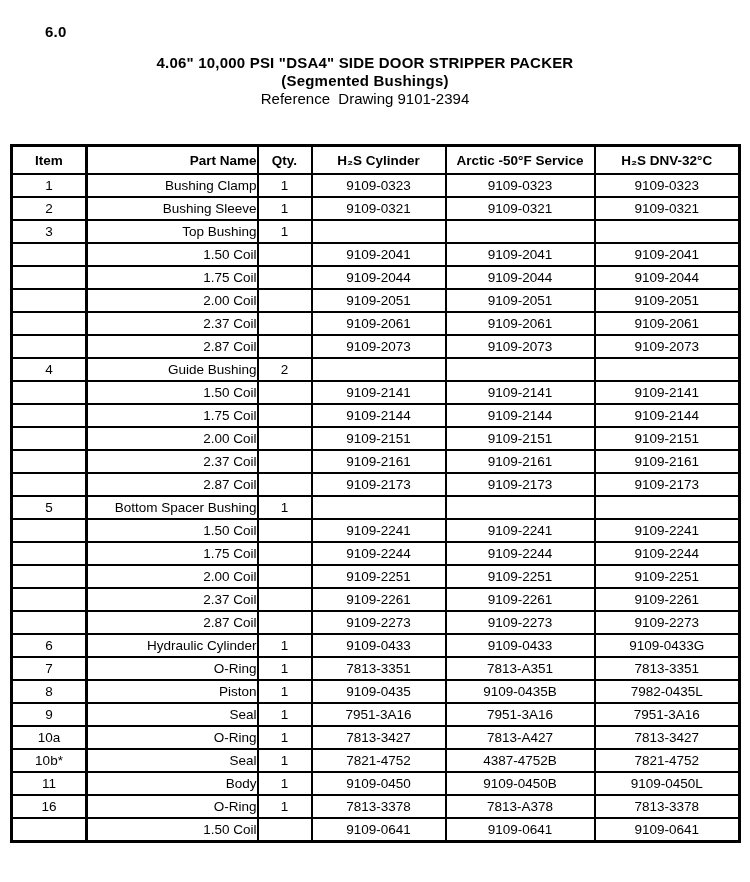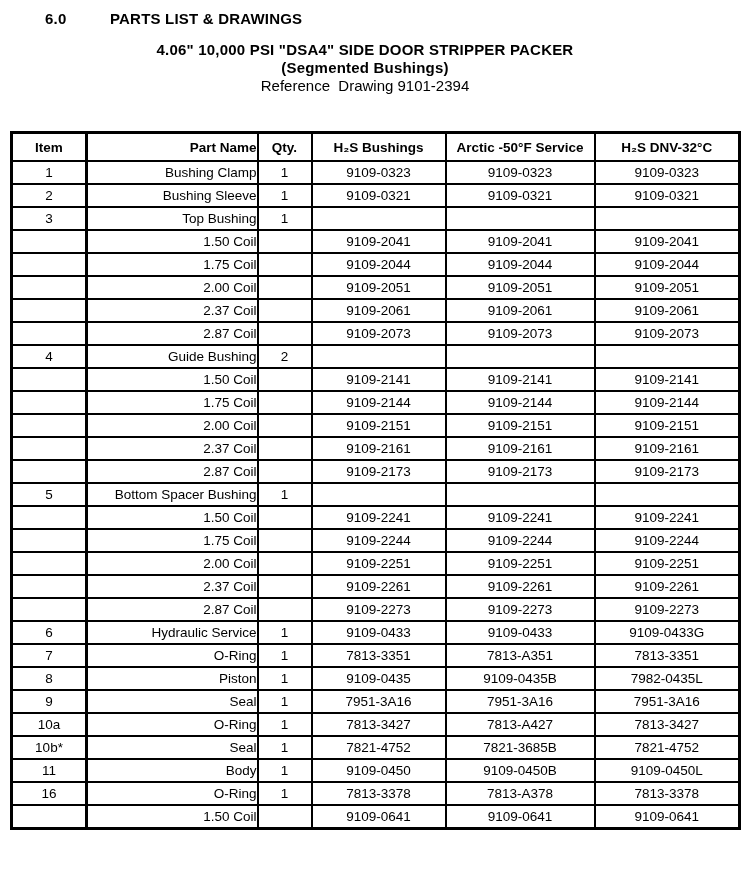--- a/index.html
+++ b/index.html
@@ -10,21 +10,21 @@
     color: #000000;
   }
   .page {
     position: relative;
     width: 750px;
     height: 882px;
     background: #ffffff;
     overflow: hidden;
   }
   .section-heading {
-    padding-top: 10px;
+    padding-top: 23px;
     display: flex;
     align-items: baseline;
     font-weight: bold;
     font-size: 15px;
     letter-spacing: 0.2px;
   }
   .sec-num {
     margin-left: 45px;
     display: inline-block;
     width: 65px;
@@ -77,21 +77,20 @@
     border-right-width: 3px;
   }
 </style>
 </head>
 <body>
 
 <div class="page">
 
   <div class="section-heading">
     <span class="sec-num">6.0</span>
-    <span class="sec-title">PARTS LIST &amp; DRAWINGS</span>
   </div>
 
   <div class="title-block">
     <div class="title-l1">4.06" 10,000 PSI "DSA4" SIDE DOOR STRIPPER PACKER</div>
     <div class="title-l2">(Segmented Bushings)</div>
     <div class="title-l3">Reference  Drawing 9101-2394</div>
   </div>
 
   <table class="parts-table">
     <colgroup>
@@ -100,21 +99,21 @@
       <col style="width:54px">
       <col style="width:134px">
       <col style="width:149px">
       <col style="width:145px">
     </colgroup>
     <thead>
       <tr>
         <th class="col-0">Item</th>
         <th class="col-1">Part Name</th>
         <th class="col-2">Qty.</th>
-        <th class="col-3">H₂S Bushings</th>
+        <th class="col-3">H₂S Cylinder</th>
         <th class="col-4">Arctic -50°F Service</th>
         <th class="col-5">H₂S DNV-32°C</th>
       </tr>
     </thead>
     <tbody>
         <tr>
           <td class="col-0">1</td>
           <td class="col-1">Bushing Clamp</td>
           <td class="col-2">1</td>
           <td class="col-3">9109-0323</td>
@@ -268,21 +267,21 @@
         <tr>
           <td class="col-0"></td>
           <td class="col-1">2.87 Coil</td>
           <td class="col-2"></td>
           <td class="col-3">9109-2273</td>
           <td class="col-4">9109-2273</td>
           <td class="col-5">9109-2273</td>
         </tr>
         <tr>
           <td class="col-0">6</td>
-          <td class="col-1">Hydraulic Service</td>
+          <td class="col-1">Hydraulic Cylinder</td>
           <td class="col-2">1</td>
           <td class="col-3">9109-0433</td>
           <td class="col-4">9109-0433</td>
           <td class="col-5">9109-0433G</td>
         </tr>
         <tr>
           <td class="col-0">7</td>
           <td class="col-1">O-Ring</td>
           <td class="col-2">1</td>
           <td class="col-3">7813-3351</td>
@@ -311,21 +310,21 @@
           <td class="col-2">1</td>
           <td class="col-3">7813-3427</td>
           <td class="col-4">7813-A427</td>
           <td class="col-5">7813-3427</td>
         </tr>
         <tr>
           <td class="col-0">10b*</td>
           <td class="col-1">Seal</td>
           <td class="col-2">1</td>
           <td class="col-3">7821-4752</td>
-          <td class="col-4">7821-3685B</td>
+          <td class="col-4">4387-4752B</td>
           <td class="col-5">7821-4752</td>
         </tr>
         <tr>
           <td class="col-0">11</td>
           <td class="col-1">Body</td>
           <td class="col-2">1</td>
           <td class="col-3">9109-0450</td>
           <td class="col-4">9109-0450B</td>
           <td class="col-5">9109-0450L</td>
         </tr>

